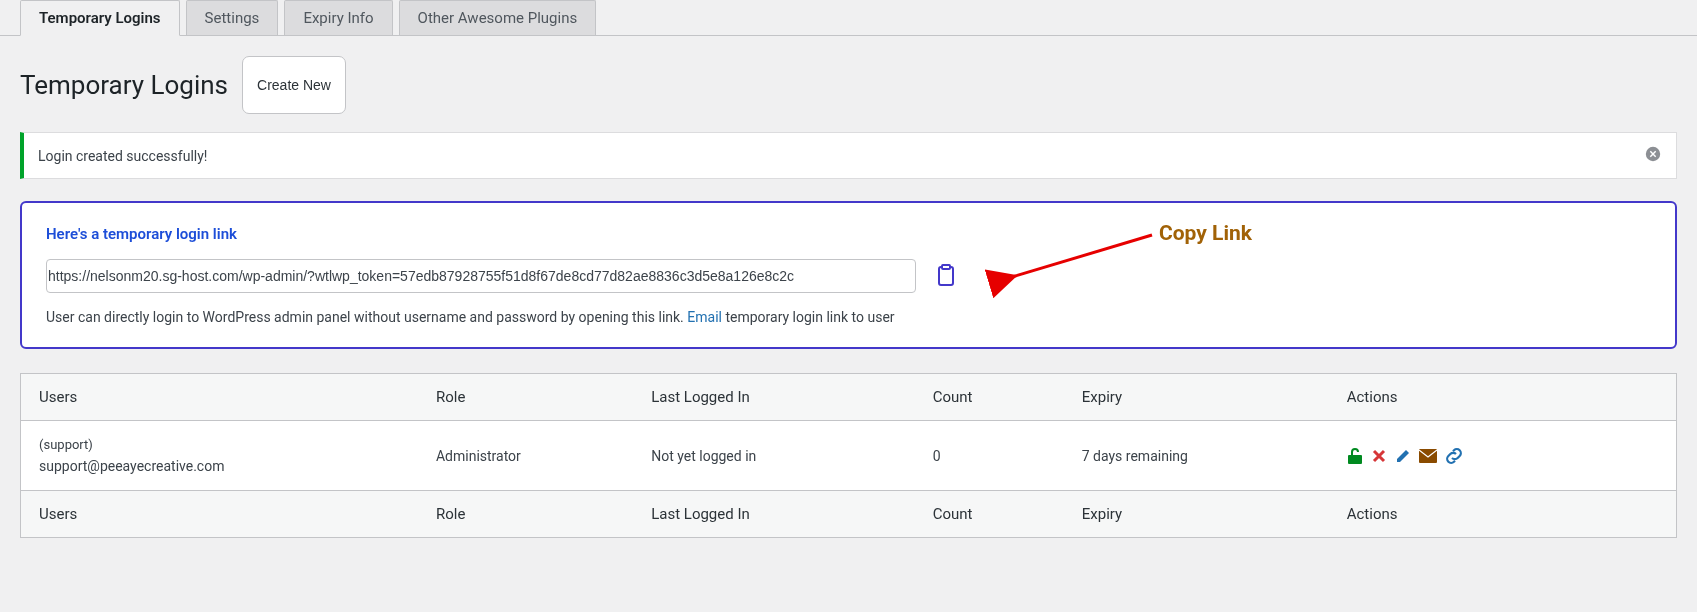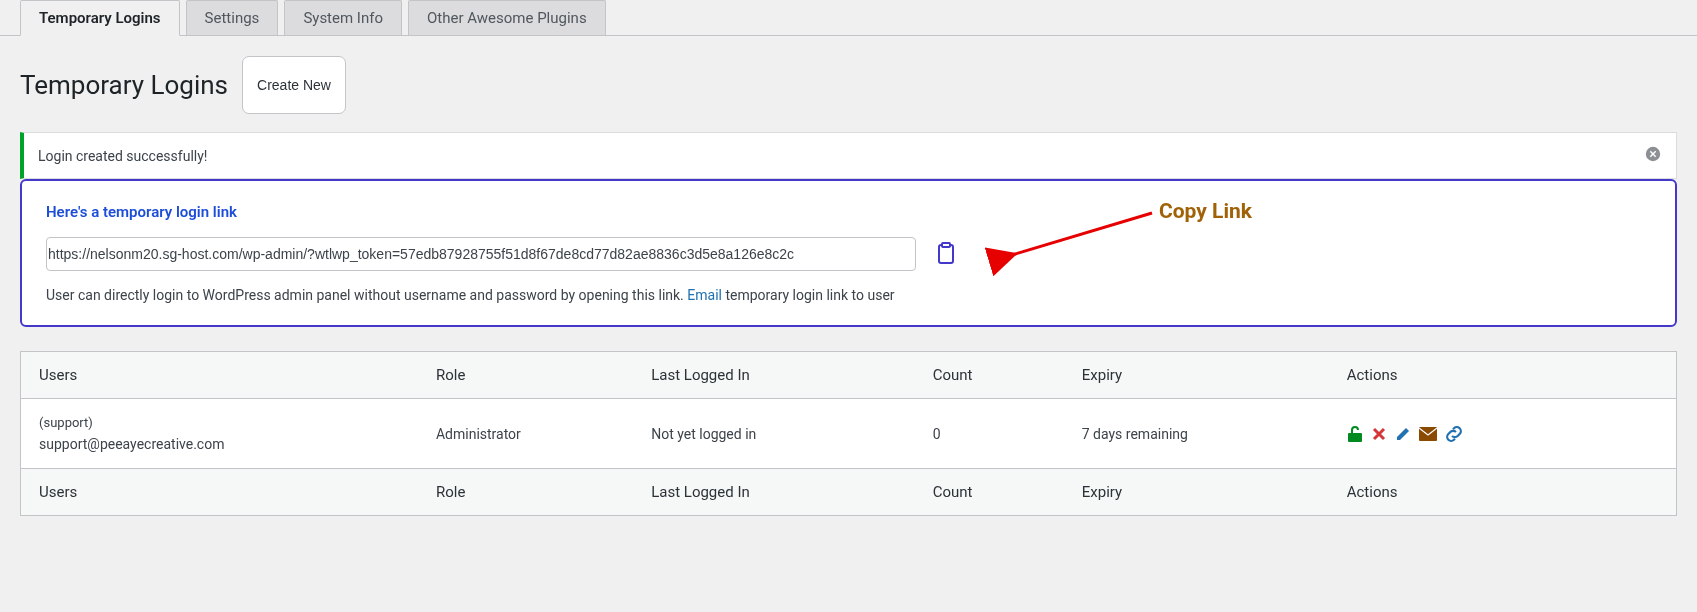--- a/index.html
+++ b/index.html
@@ -7,21 +7,21 @@
     .wrap { padding: 0 20px 20px 20px; }
     
     .nav-tabs { display: flex; border-bottom: 1px solid #c3c4c7; margin: 0 -20px 20px -20px; padding: 0 20px; }
     .nav-tab { padding: 8px 18px; background: #dcdcde; border: 1px solid #c3c4c7; border-bottom: none; margin-right: 6px; color: #50575e; font-size: 15px; cursor: pointer; border-radius: 2px 2px 0 0; }
     .nav-tab.active { background: #f0f0f1; border-bottom: 1px solid #f0f0f1; margin-bottom: -1px; color: #1d2327; font-weight: 600; }
     
     .heading-row { display: flex; align-items: center; gap: 14px; margin-bottom: 18px; }
     .heading { font-size: 26px; font-weight: 400; color: #1d2327; }
     .btn-create { background: #fff; border: 1px solid #c3c4c7; padding: 20px 14px; font-size: 14px; cursor: pointer; border-radius: 7px; color: #2c3338; }
     
-    .notice { background: #fff; border: 1px solid #dcdcde; border-left: 4px solid #00a32a; padding: 12px 14px; display: flex; justify-content: space-between; align-items: center; gap: 39px; }
+    .notice { background: #fff; border: 1px solid #dcdcde; border-left: 4px solid #00a32a; padding: 12px 14px; margin-bottom: 22px; display: flex; justify-content: space-between; align-items: center; gap: 39px; }
     .notice-text { font-size: 14px; color: #3c434a; }
     .dismiss-icon { color: #8c8f94; cursor: pointer; }
     
     .link-box { background: #fff; border: 2px solid #4338ca; border-radius: 6px; padding: 22px 24px; margin-bottom: 24px; position: relative; }
     .link-box-title { font-size: 15px; font-weight: 600; color: #1d4ed8; margin-bottom: 16px; }
     .link-row { display: flex; align-items: center; gap: 20px; margin-bottom: 16px; }
     .link-input { width: 870px; padding: 8px 1px; border: 1px solid #c3c4c7; border-radius: 4px; font-size: 14px; color: #3c434a; background: #fff; }
     .clipboard-icon { color: #4338ca; cursor: pointer; flex-shrink: 0; }
     .link-desc { font-size: 14px; color: #3c434a; }
     .link-desc a { color: #2271b1; text-decoration: none; cursor: pointer; }
@@ -39,21 +39,21 @@
     .actions-cell { display: flex; gap: 8px; align-items: center; }
     .action-icon { cursor: pointer; display: inline-flex; }
   </style>
 </head>
 <body>
 
 <div class="wrap">
   <div class="nav-tabs">
     <div class="nav-tab active">Temporary Logins</div>
     <div class="nav-tab">Settings</div>
-    <div class="nav-tab">System Info</div>
+    <div class="nav-tab">Expiry Info</div>
     <div class="nav-tab">Other Awesome Plugins</div>
   </div>
 
   <div class="heading-row">
     <h1 class="heading">Temporary Logins</h1>
     <button class="btn-create">Create New</button>
   </div>
 
   <div class="notice">
     <span class="notice-text">Login created successfully!</span>

